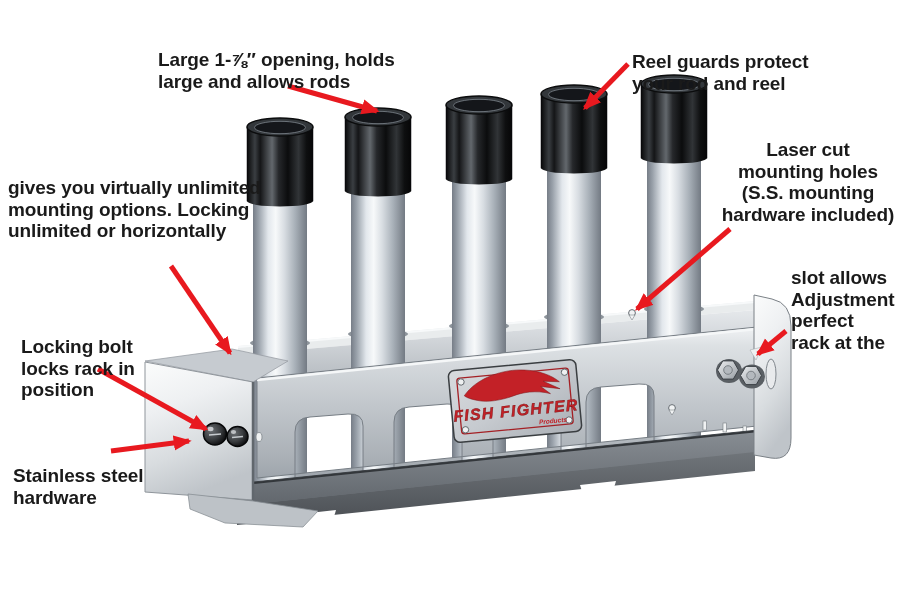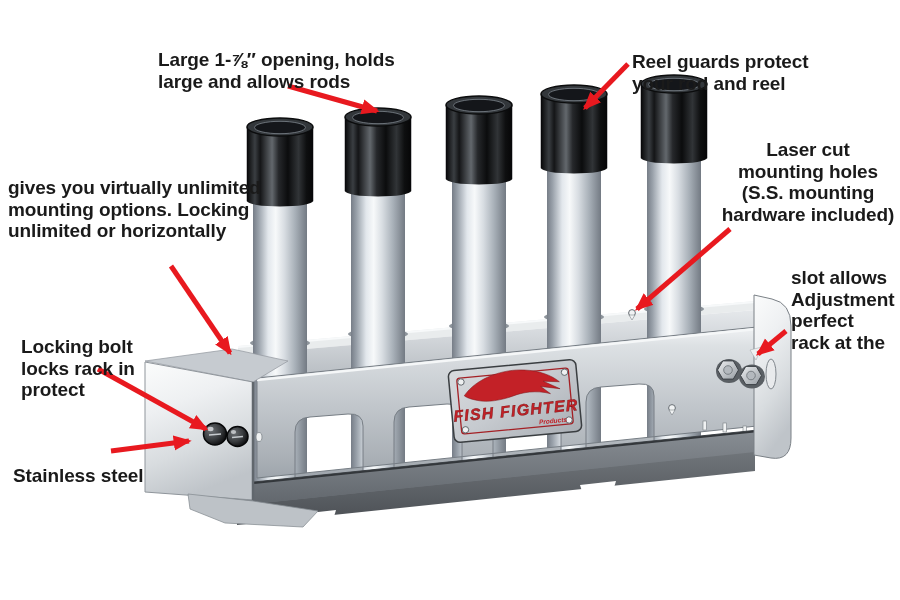--- a/index.html
+++ b/index.html
@@ -249,20 +249,21 @@
   <div class="ann" style="left:791px;top:267px;">
     <span>slot allows</span>
     <span>Adjustment</span>
     <span>perfect</span>
     <span>rack at the</span>
   </div>
 
   <div class="ann" style="left:21px;top:312px;margin-top:24px;">
     <span>Locking bolt</span>
     <span>locks rack in</span>
-    <span>protect</span>
+    <span>position</span>
   </div>
 
   <div class="ann" style="left:13px;top:417px;margin-top:48px;">
     <span>Stainless steel</span>
+    <span>hardware</span>
   </div>
 
 </div>
 
 </body></html>

